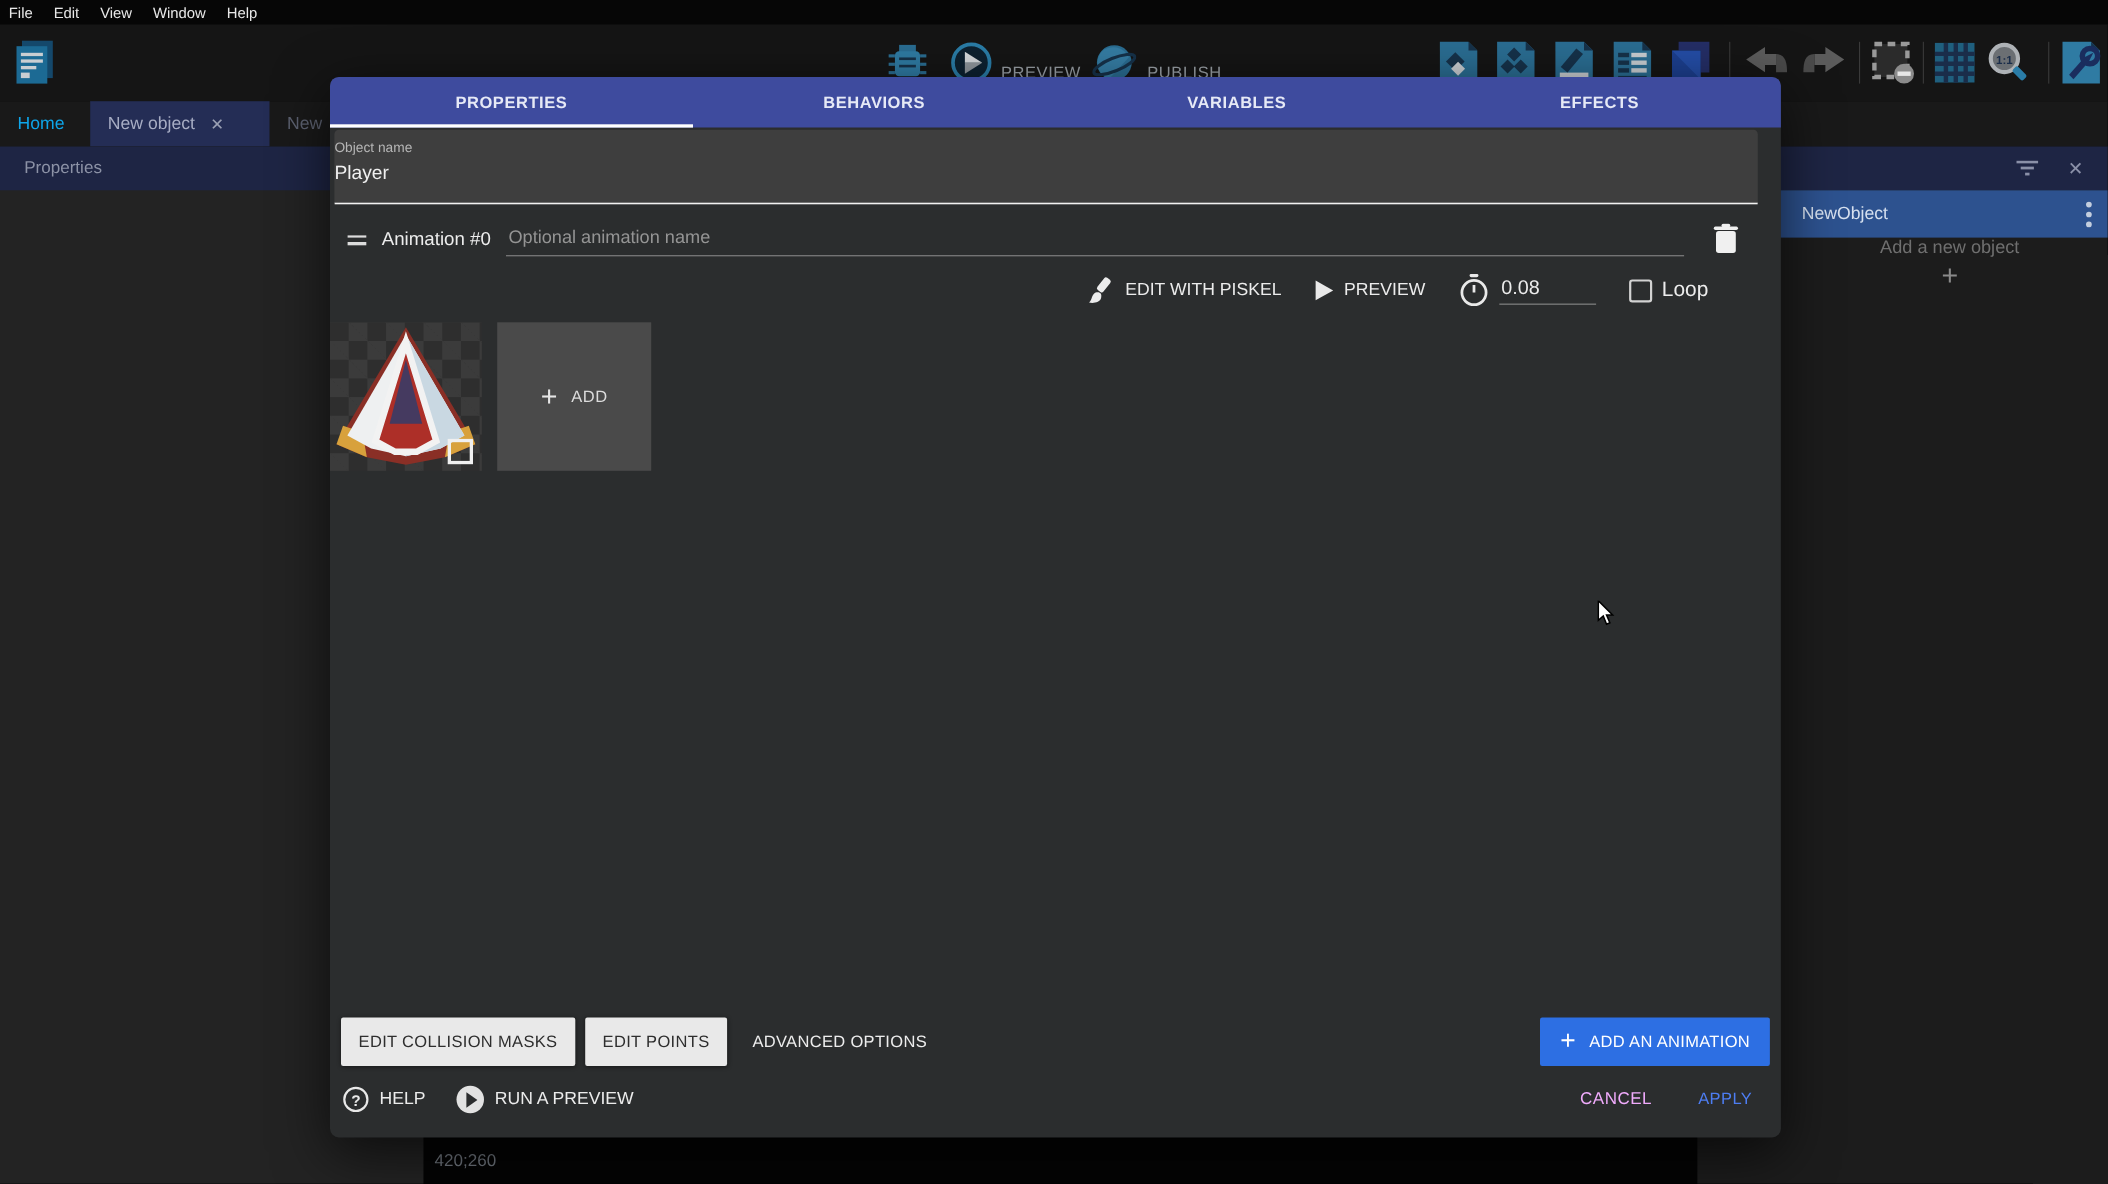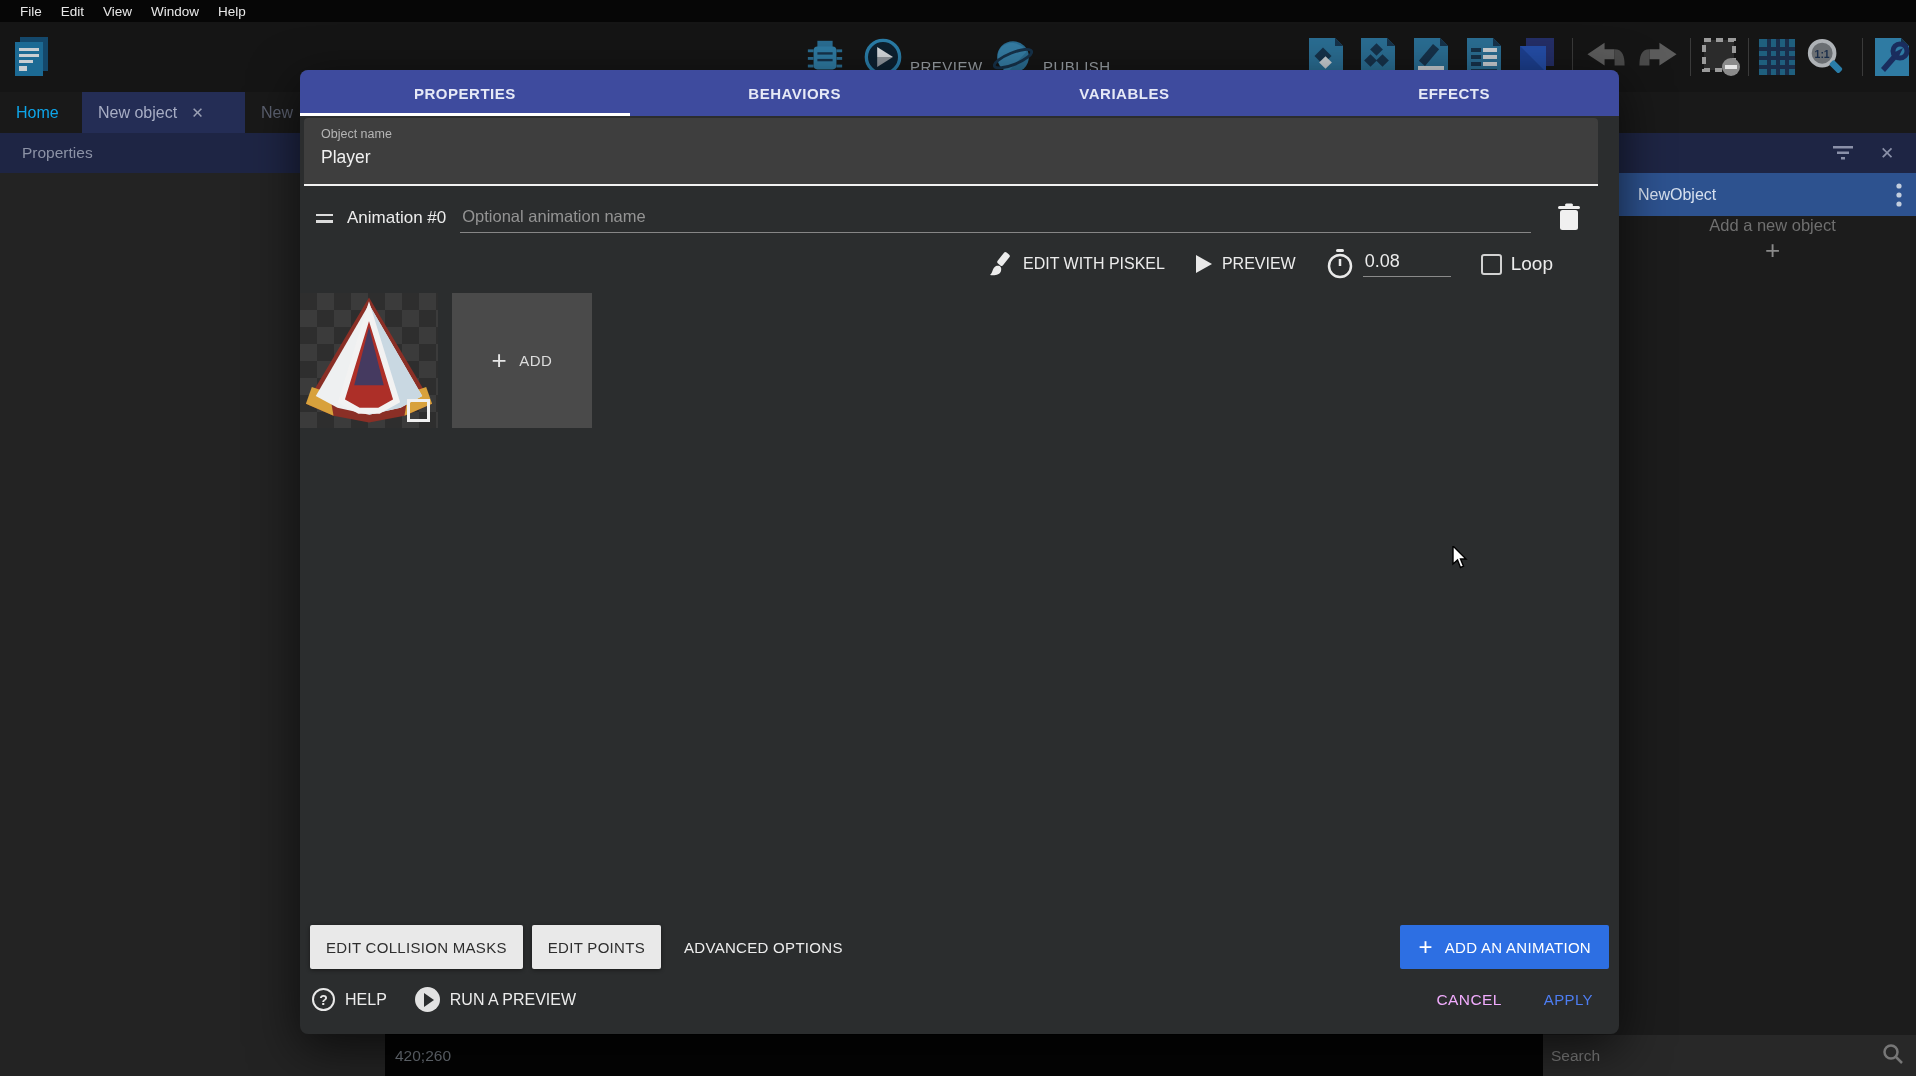--- a/index.html
+++ b/index.html
@@ -2,21 +2,21 @@
 <html><head>
 <meta charset="utf-8">
 <style>
   * { margin:0; padding:0; box-sizing:border-box; }
   html,body { width:1916px; height:1076px; overflow:hidden; background:#000;
               font-family:"Liberation Sans", sans-serif; }
   .abs { position:absolute; }
 
   
   #menubar { left:0; top:0; width:1916px; height:22px; background:#060606;
-             display:flex; align-items:center; gap:19px; padding-left:20px; z-index:3; }
+             display:flex; align-items:center; gap:19px; padding-left:8px; z-index:3; }
   .menu-item { color:#e8e8e8; font-size:13.5px; cursor:default; }
   #toolbar { left:0; top:22px; width:1916px; height:70px; background:#151515; z-index:2; }
   .tbtn { position:absolute; top:14px; width:40px; height:42px; display:flex;
           align-items:center; justify-content:center; }
   .tlabel { position:absolute; color:#9aa0a6; font-size:15px; letter-spacing:.5px; top:36px; }
   .tsep { position:absolute; top:16px; width:1px; height:38px; background:#3a3a3a; }
 
   
   #tabstrip { left:0; top:92px; width:1916px; height:41px; background:#191919; z-index:2; }
   .etab { position:absolute; top:0; height:41px; display:flex; align-items:center; gap:14px;
@@ -65,21 +65,21 @@
             border-radius:8px; box-shadow:0 14px 50px rgba(0,0,0,.65); z-index:10;
             display:flex; flex-direction:column; }
   #dlg-tabs { height:46px; background:#3e4b9e; border-radius:8px 8px 0 0; display:flex;
               position:relative; flex:none; }
   .dlg-tab { flex:1; display:flex; align-items:center; justify-content:center; color:#e6e9f6;
              font-size:15px; font-weight:700; letter-spacing:.5px; }
   #dlg-tab-underline { position:absolute; left:0; bottom:0; width:25%; height:3px; background:#fff; }
   #dlg-body { flex:1; display:flex; flex-direction:column; overflow:hidden; }
 
   #name-card { margin:2px 21px 0 4px; height:68px; background:#3e3e3e;
-               border-radius:4px 4px 0 0; border-bottom:2px solid #f2f2f2; padding:9px 17px; }
+               border-radius:4px 4px 0 0; border-bottom:2px solid #f2f2f2; padding:9px 0; }
   #name-card .lbl { color:#b5b5b5; font-size:12.5px; }
   #name-card .val { color:#f0f0f0; font-size:17.5px; margin-top:6px; }
 
   #anim-header { margin:17px 36px 0 16px; display:flex; align-items:center; }
   .drag-handle { width:17px; display:flex; flex-direction:column; gap:4px; margin-right:14px; }
   .drag-handle i { display:block; height:2.5px; background:#dcdcdc; }
   #anim-title { color:#ededed; font-size:17px; white-space:nowrap; }
   #anim-name { flex:1; margin-left:14px; background:transparent; border:none;
                border-bottom:1px solid #868686; outline:none; color:#e8e8e8; font-size:16.5px;
                padding:4px 2px 6px; font-family:"Liberation Sans", sans-serif; }
@@ -338,29 +338,20 @@
         <circle cx="3" cy="3" r="2.6" fill="#c3cede"></circle>
           <circle cx="3" cy="12" r="2.6" fill="#c3cede"></circle>
           <circle cx="3" cy="21" r="2.6" fill="#c3cede"></circle>
       </svg>
     </span>
   </div>
   <div id="obj-add" class="clickable">
     <span>Add a new object</span>
     <span class="spacer"></span>
     <span class="plus-glyph">+</span>
-  </div>
-  <div id="searchbar">
-    <input id="search-input" placeholder="Search" style="">
-    <span class="clickable">
-      <svg width="22" height="22" viewBox="0 0 22 22">
-        <circle cx="9" cy="9" r="6.5" fill="none" stroke="#777" stroke-width="2.5"></circle>
-        <line x1="14" y1="14" x2="20" y2="20" stroke="#777" stroke-width="2.5"></line>
-      </svg>
-    </span>
   </div>
 </div>
 
 <div id="dialog" class="abs">
   <div id="dlg-tabs">
     <div class="dlg-tab clickable">PROPERTIES</div>
     <div class="dlg-tab clickable">BEHAVIORS</div>
     <div class="dlg-tab clickable">VARIABLES</div>
     <div class="dlg-tab clickable">EFFECTS</div>
     <div id="dlg-tab-underline"></div>

